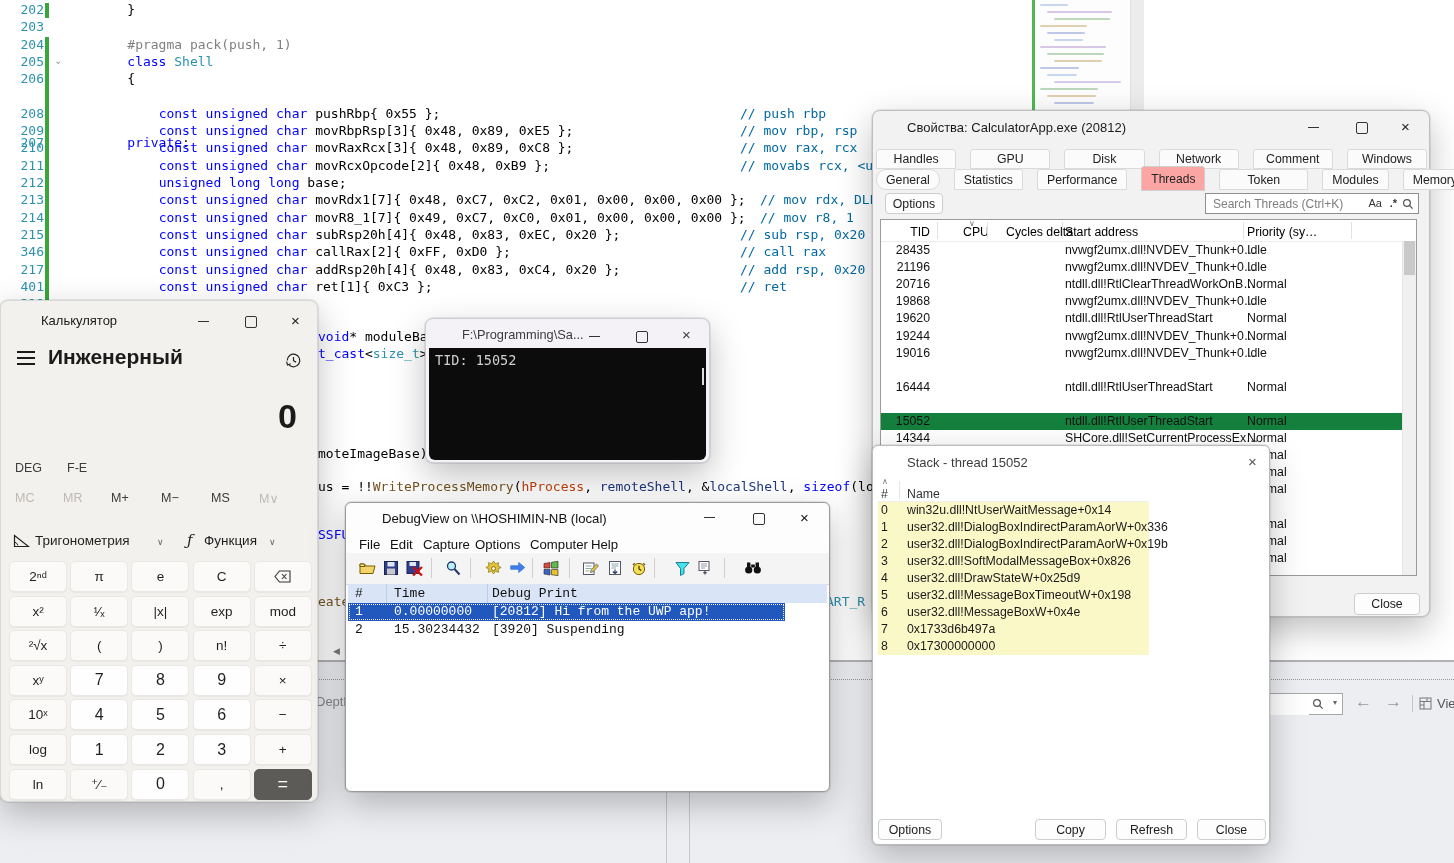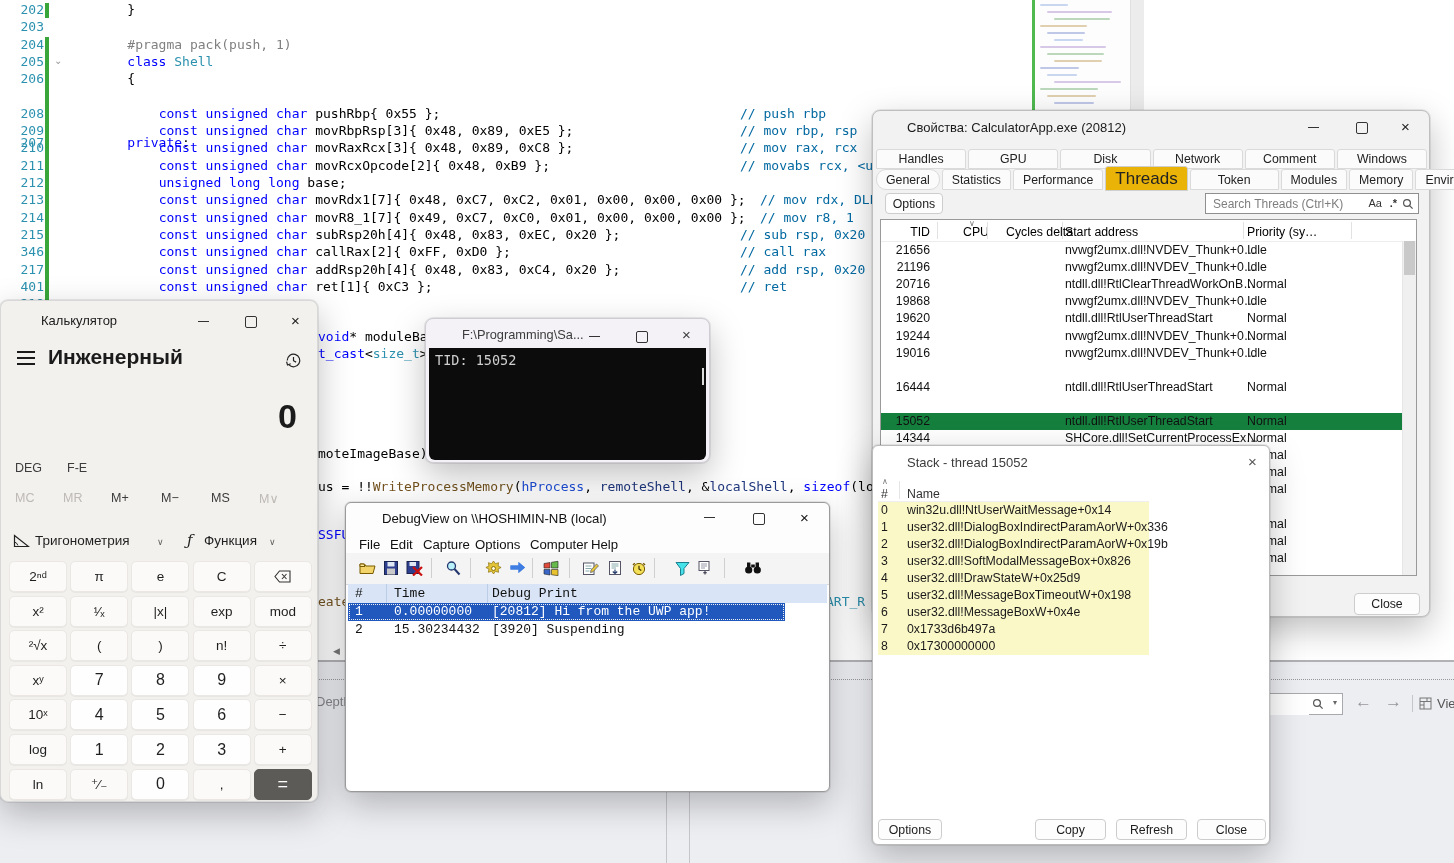--- a/index.html
+++ b/index.html
@@ -8,21 +8,21 @@
   .abs{position:absolute;}
   
   #editor{left:0;top:0;width:1454px;height:663px;background:#fff;}
   .eline{position:absolute;left:0;width:1160px;height:17px;}
   .lnum{position:absolute;left:10px;width:34px;text-align:right;color:#2b91af;
         font:13px "DejaVu Sans Mono",monospace;}
   .lcode{position:absolute;left:96px;white-space:pre;font:13px "DejaVu Sans Mono",monospace;color:#000;}
   .lcmt{position:absolute;white-space:pre;font:13px "DejaVu Sans Mono",monospace;}
   .seg{white-space:pre;}
   .n{color:#000}.k{color:#0000ff}.t{color:#2b91af}.c{color:#0369a1}
-  .p{color:#808080}.f{color:#74531f}.v{color:#1f377f}.g{color:#1d4ed8}
+  .p{color:#808080}.f{color:#74531f}.v{color:#1f377f}.g{color:#c2410c}
   .frag{position:absolute;white-space:pre;font:13px "DejaVu Sans Mono",monospace;}
   .greenbar{position:absolute;left:45px;width:4px;background:#39a639;}
   #minimap{left:1032px;top:0;width:98px;height:113px;background:#fdfdfd;overflow:hidden;}
   #mm-green{position:absolute;left:0;top:0;width:3px;height:113px;background:#4fb84f;}
   .mmrow{position:absolute;height:2px;border-radius:1px;}
   #escroll{left:1130px;top:0;width:13px;height:660px;background:#ececec;border-left:1px solid #e0e0e0;}
   
   #vs-bottom{left:0;top:660px;width:1454px;height:203px;background:#edeef2;border-top:2px solid #b2b2b6;}
   #dotline{position:absolute;left:0;top:17px;width:1454px;border-top:1px dotted #97979d;}
   .splitter{position:absolute;top:0;width:1px;height:203px;background:#c6c6ca;}
@@ -73,24 +73,24 @@
   #dv-list{position:absolute;left:2px;top:81px;width:479px;height:206px;background:#fff;
            font:13px "Liberation Mono","DejaVu Sans Mono",monospace;color:#111;}
   #dv-head{position:absolute;left:0;top:0;width:479px;height:19px;background:#d9e5f6;}
   .dvcol{position:absolute;top:2px;}
   .dvdiv{position:absolute;top:0;width:1px;height:19px;background:#bccde6;}
   .dvrow{position:absolute;height:18px;width:479px;}
   .dvsel{background:#2158be;color:#fff;width:437px;outline:1px dotted #eee;outline-offset:-2px;}
   
   #props{left:872px;top:110px;width:558px;height:507px;background:#f2f2f2;border-radius:8px;
          border:1px solid #bfbfbf;box-sizing:border-box;}
-  .tabrow{position:absolute;display:flex;gap:2px;}
+  .tabrow{position:absolute;display:flex;gap:14px;}
   .tab{background:#fbfbfb;border:1px solid #dadada;border-radius:3px 3px 0 0;font-size:12.3px;
        color:#222;display:flex;align-items:center;justify-content:center;box-sizing:border-box;}
-  .tab-active{background:#eab308;border-color:#cfcfcf;font-size:17px;}
+  .tab-active{background:#fca5a5;border-color:#cfcfcf;font-size:12px;}
   #pr-list{position:absolute;left:7px;top:108px;width:537px;height:357px;background:#fff;
            border:1px solid #9a9a9a;box-sizing:border-box;overflow:hidden;font-size:12.3px;}
   .prhdiv{position:absolute;top:2px;width:1px;height:17px;background:#e2e2e2;}
   .prrow{position:absolute;left:0;width:522px;height:17.1px;}
   .prsel{background:#15803d;}
   .prcell{position:absolute;top:1px;white-space:nowrap;color:#111;}
   #pr-scroll{position:absolute;right:0;top:21px;width:13px;height:334px;background:#f0f0f0;border-left:1px solid #e6e6e6;}
   #pr-thumb{position:absolute;left:1px;top:0;width:11px;height:34px;background:#c9c9c9;}
   .pbtn{position:absolute;background:#fdfdfd;border:1px solid #cdcdcd;border-radius:4px;font-size:12.3px;
         color:#1d1d1d;display:flex;align-items:center;justify-content:center;box-sizing:border-box;}
@@ -299,21 +299,21 @@
           <div style="position: absolute; left: 125px; top: 5px;">Cycles delta</div>
           <div style="position: absolute; left: 184px; top: 5px;">Start address</div>
           <div style="position: absolute; left: 366px; top: 5px;">Priority (sy…</div>
           <div class="prhdiv" style="left: 56px;"></div>
           <div class="prhdiv" style="left: 106px;"></div>
           <div class="prhdiv" style="left: 181px;"></div>
           <div class="prhdiv" style="left: 362px;"></div>
           <div class="prhdiv" style="left: 470px;"></div>
         </div>
         <div class="prrow" style="top: 22px;">
-          <div class="prcell" style="position: absolute; left: 0px; top: 1px; width: 49px; text-align: right; white-space: nowrap;">21656</div>
+          <div class="prcell" style="position: absolute; left: 0px; top: 1px; width: 49px; text-align: right; white-space: nowrap;">28435</div>
           <div class="prcell" style="position: absolute; left: 184px; top: 1px; white-space: nowrap;">nvwgf2umx.dll!NVDEV_Thunk+0…</div>
           <div class="prcell" style="position: absolute; left: 366px; top: 1px; white-space: nowrap;">Idle</div>
         </div>
         <div class="prrow" style="top: 39.1px;">
           <div class="prcell" style="position: absolute; left: 0px; top: 1px; width: 49px; text-align: right; white-space: nowrap;">21196</div>
           <div class="prcell" style="position: absolute; left: 184px; top: 1px; white-space: nowrap;">nvwgf2umx.dll!NVDEV_Thunk+0…</div>
           <div class="prcell" style="position: absolute; left: 366px; top: 1px; white-space: nowrap;">Idle</div>
         </div>
         <div class="prrow" style="top: 56.2px;">
           <div class="prcell" style="position: absolute; left: 0px; top: 1px; width: 49px; text-align: right; white-space: nowrap;">20716</div>

